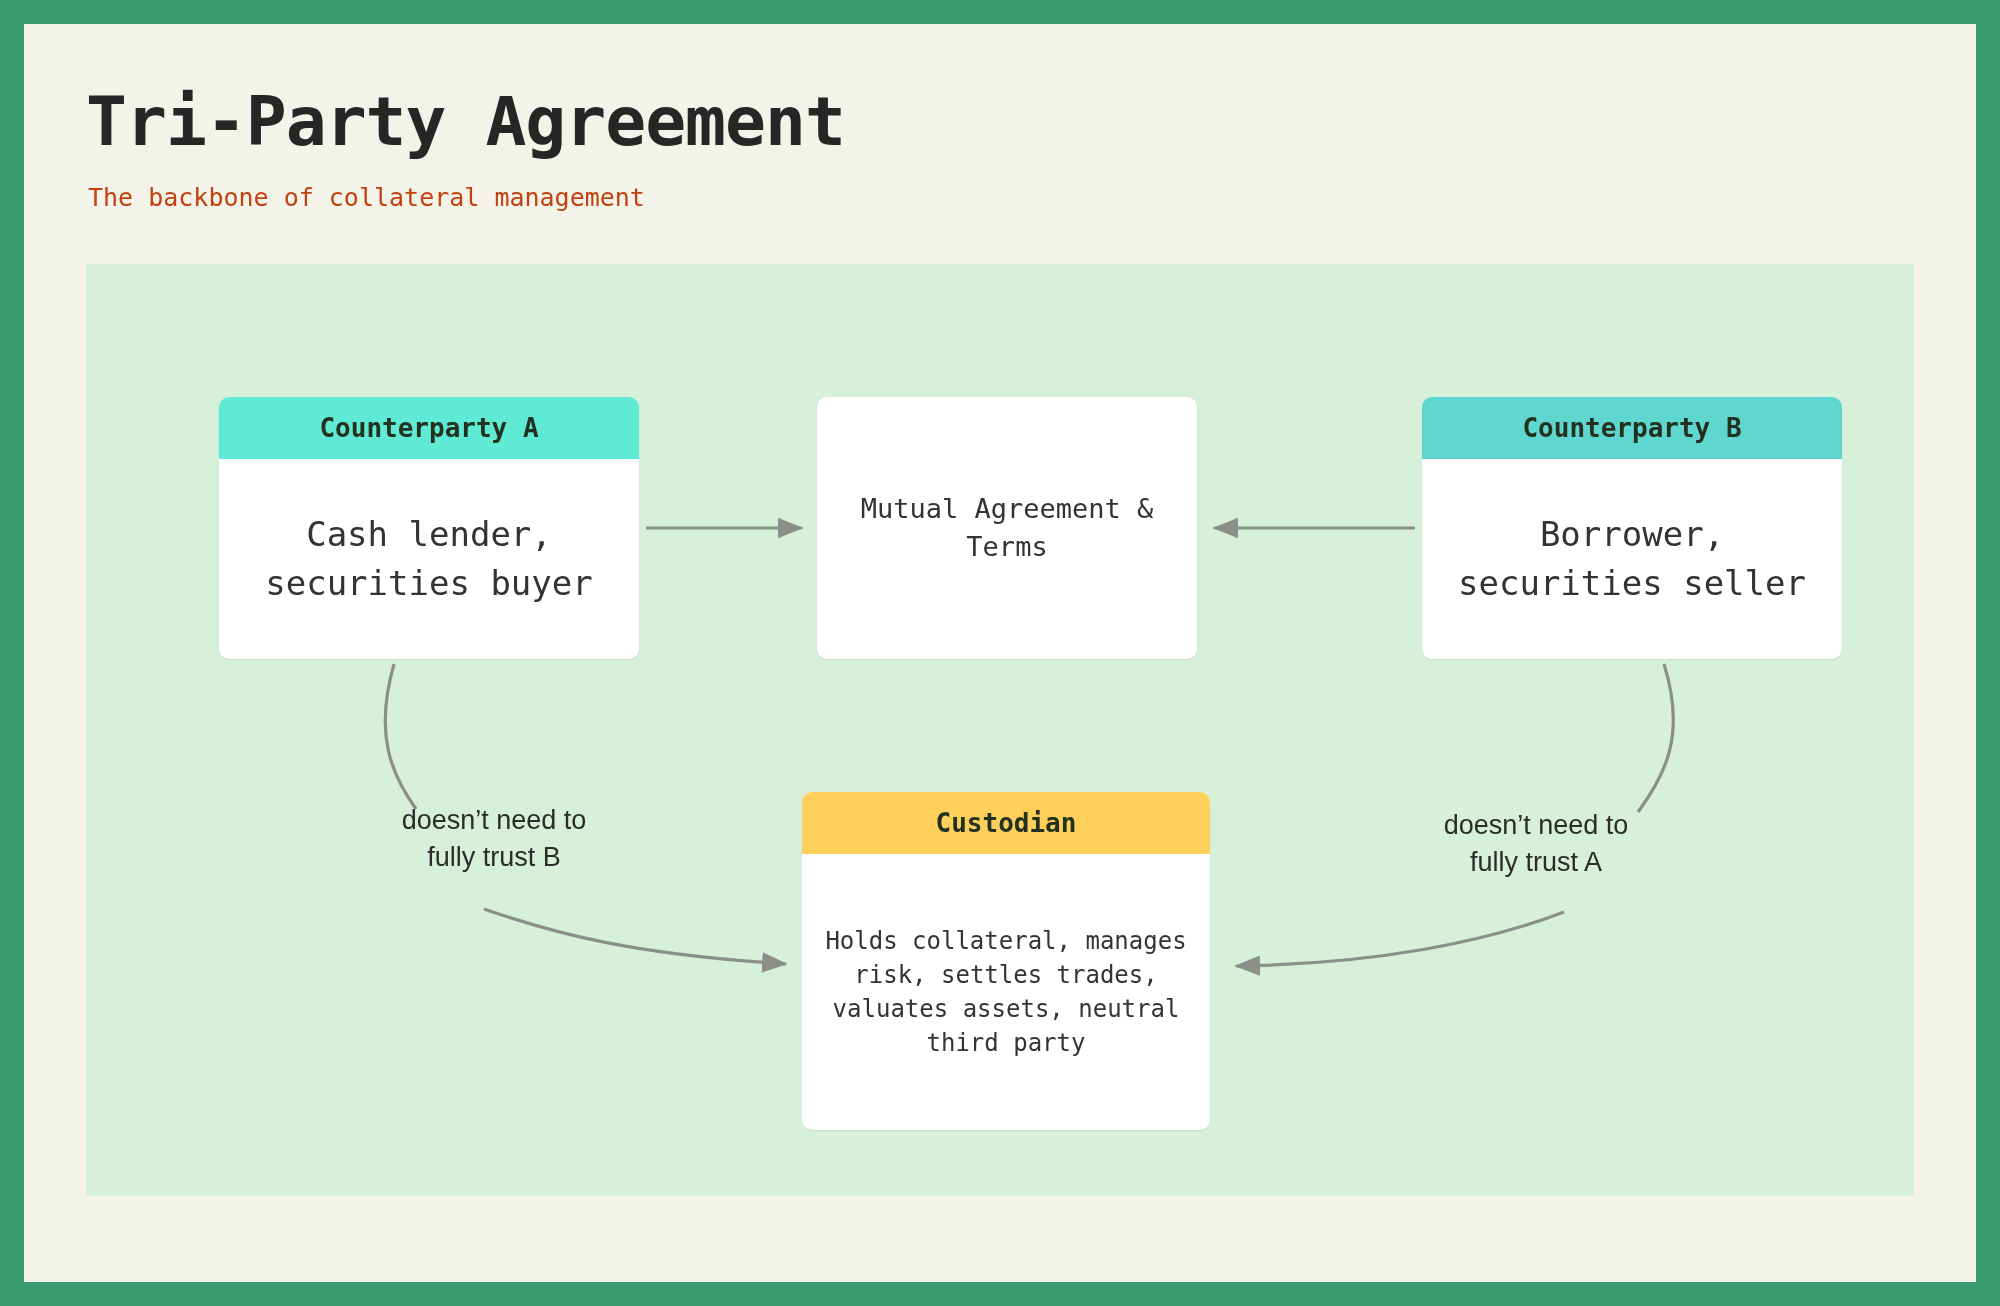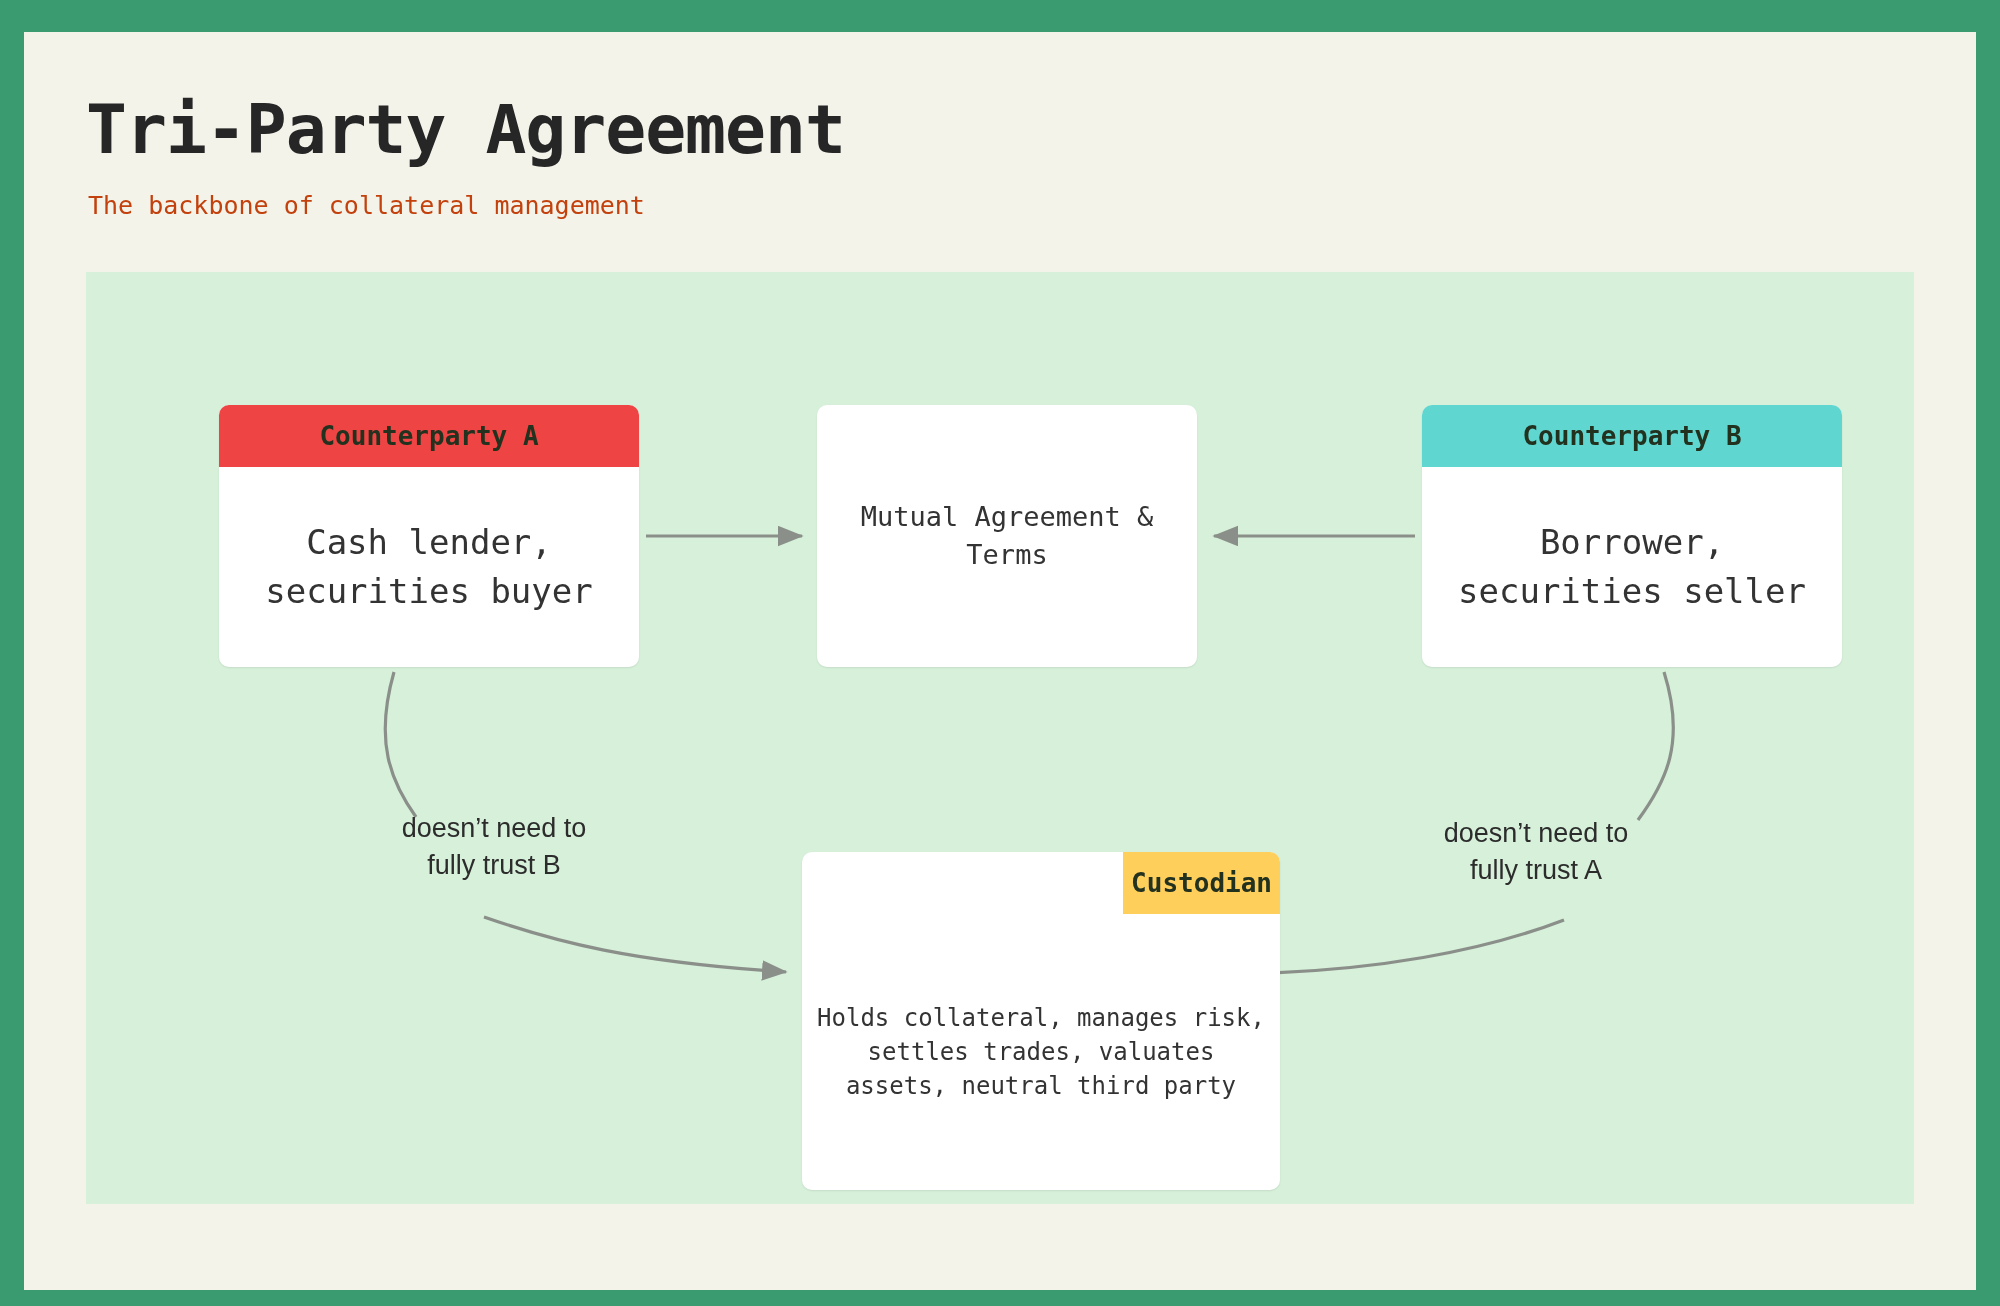--- a/index.html
+++ b/index.html
@@ -15,21 +15,20 @@
   }
 
   .frame {
     position: absolute;
     left: 24px;
     top: 24px;
     width: 1952px;
     height: 1258px;
     background: #f4f3ea;
     box-sizing: border-box;
-    margin-top: 8px;
   }
 
   .page-title {
     position: absolute;
     left: 62px;
     top: 58px;
     font-family: "DejaVu Sans Mono", monospace;
     font-size: 68px;
     font-weight: bold;
     color: #262626;
@@ -86,21 +85,21 @@
     justify-content: center;
     padding: 10px 14px;
     line-height: 1.45;
     box-sizing: border-box;
   }
 
   
   #node-a      { left: 133px; top: 133px; width: 420px; height: 262px; }
   #node-mutual { left: 731px; top: 133px; width: 380px; height: 262px; }
   #node-b      { left: 1336px; top: 133px; width: 420px; height: 262px; }
-  #node-cust   { left: 716px; top: 580px; width: 478px; height: 338px; align-items: flex-end; }
+  #node-cust   { left: 716px; top: 528px; width: 408px; height: 338px; }
 
   #node-mutual .node-body { font-size: 27px; line-height: 1.42; }
   #node-cust  .node-body  { font-size: 24px; line-height: 1.42; }
 
   
   .edge-label {
     position: absolute;
     font-family: "Liberation Sans", sans-serif;
     font-size: 27px;
     color: #2c2c2c;
@@ -141,21 +140,21 @@
       <line x1="1329" y1="264" x2="1128" y2="264" stroke="#8a8f8a" stroke-width="3.2" marker-end="url(#arrowhead)"></line>
 
       <path d="M 308 400 C 288 470, 305 510, 330 545" stroke="#8a8f8a" stroke-width="3.2" fill="none"></path>
       <path d="M 398 645 C 470 670, 545 690, 700 700" stroke="#8a8f8a" stroke-width="3.2" fill="none" marker-end="url(#arrowhead)"></path>
 
       <path d="M 1578 400 C 1600 470, 1580 510, 1552 548" stroke="#8a8f8a" stroke-width="3.2" fill="none"></path>
       <path d="M 1478 648 C 1400 678, 1290 700, 1150 702" stroke="#8a8f8a" stroke-width="3.2" fill="none" marker-end="url(#arrowhead)"></path>
     </svg>
 
     <div class="node" id="node-a">
-      <div class="node-header" style="background:#ef4444;">Counterparty A</div>
+      <div class="node-header" style="background:#5eead4;">Counterparty A</div>
       <div class="node-body">Cash lender, securities buyer</div>
     </div>
 
     <div class="node" id="node-mutual">
       <div class="node-body">Mutual Agreement &amp; Terms</div>
     </div>
 
     <div class="node" id="node-b">
       <div class="node-header" style="background:#5fd6d0;">Counterparty B</div>
       <div class="node-body">Borrower, securities seller</div>

